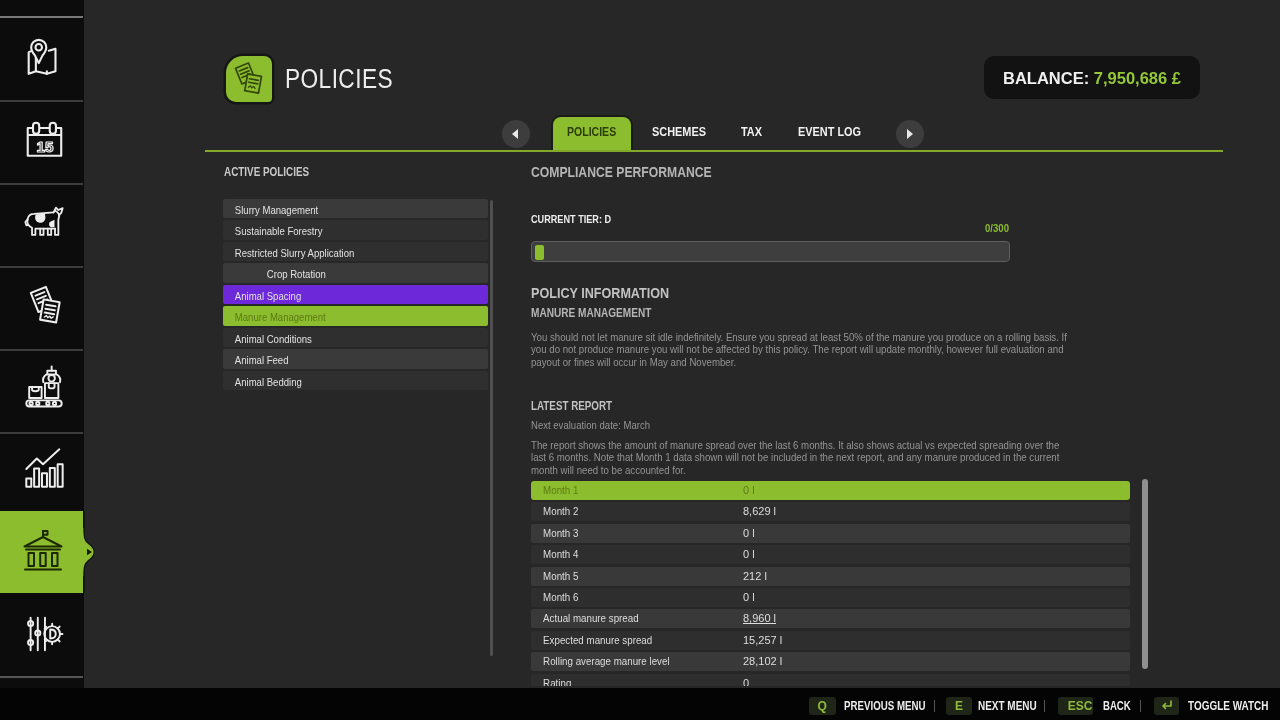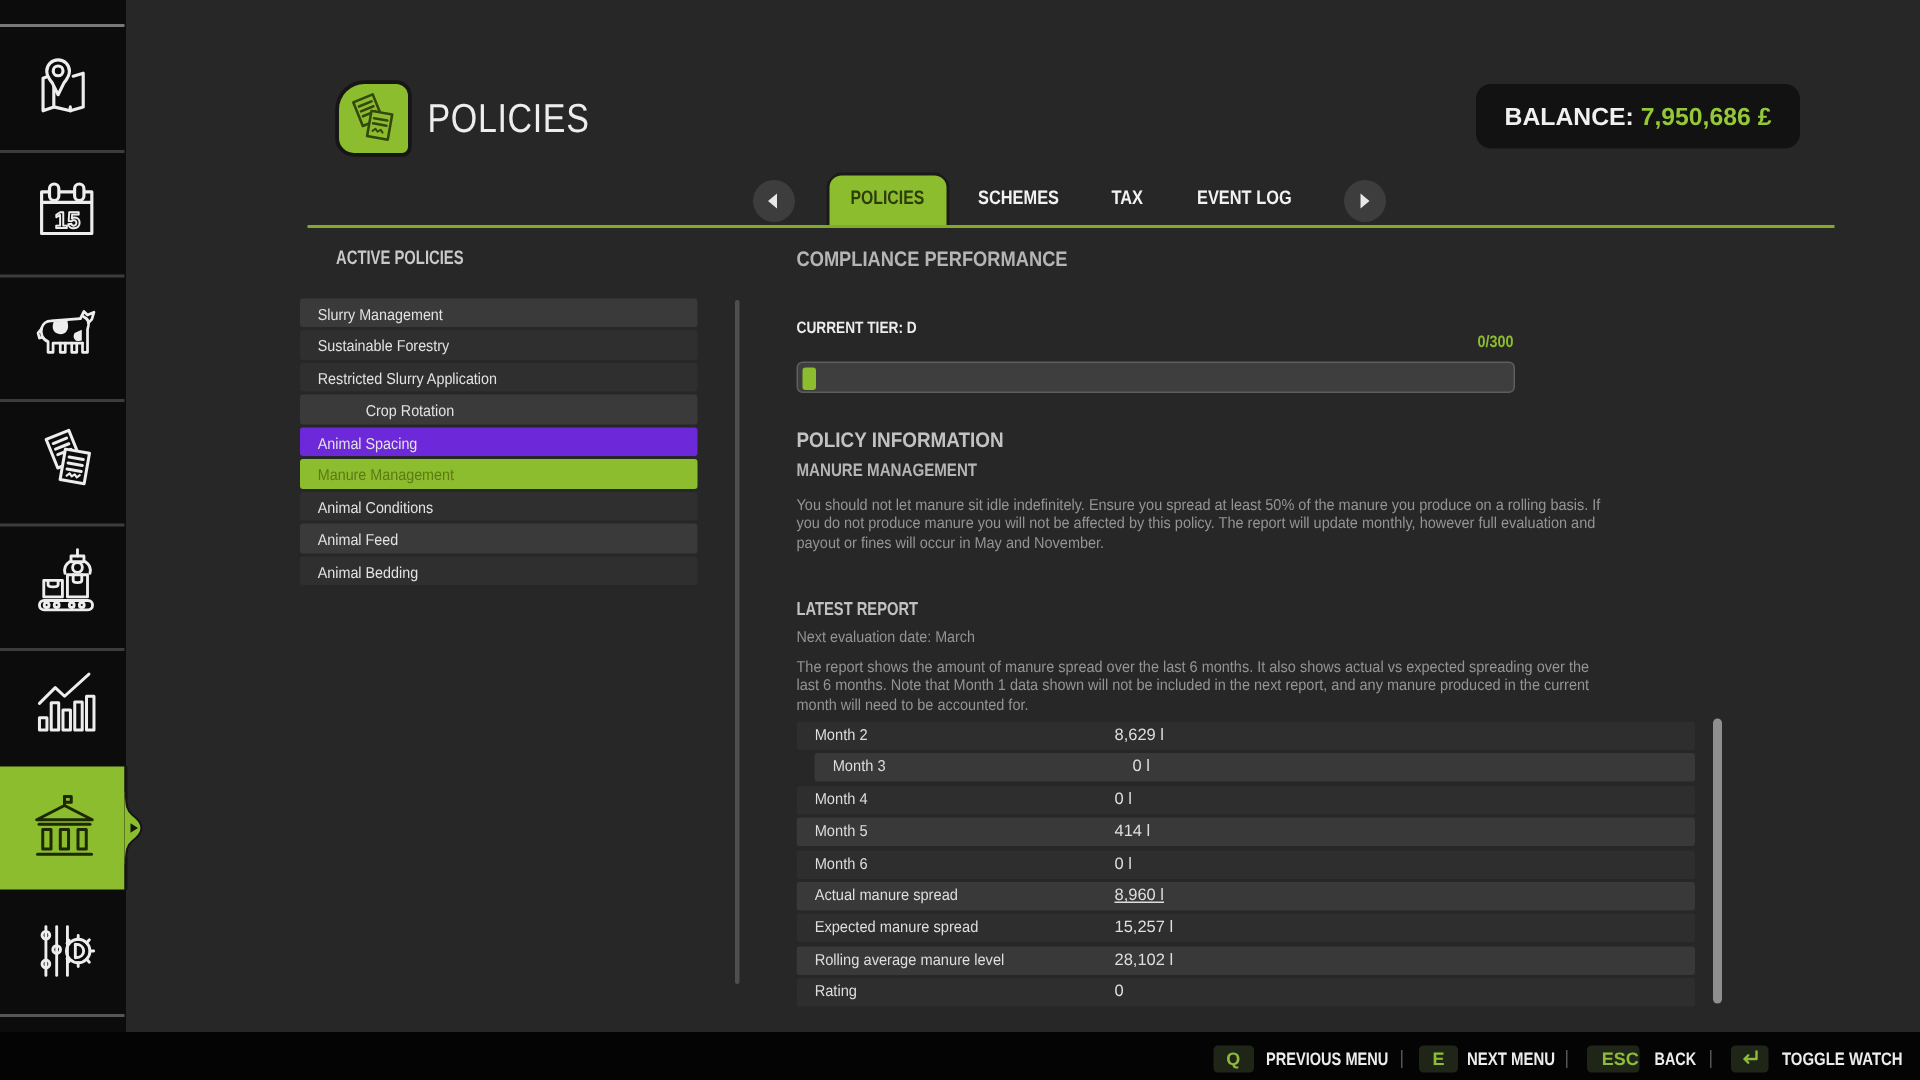--- a/index.html
+++ b/index.html
@@ -151,21 +151,21 @@
 
 <div class="abs" style="left:553px;top:117px;width:78px;height:35px;background:#8cbd2e;border-radius:8px 8px 0 0;box-shadow:-2px 0 0 #1a1a1a, 2px 0 0 #1a1a1a, 0 -2px 0 #1a1a1a;"></div>
 <div class="lbl b" style="left:567px;top:124.9px;font-size:13px;line-height:13px;color:#2c3d07;transform:scaleX(0.81);">POLICIES</div>
 <div class="lbl b" style="left:652.3px;top:124.9px;font-size:13px;line-height:13px;color:#f2f2f2;transform:scaleX(0.84);">SCHEMES</div>
 <div class="lbl b" style="left:741.3px;top:124.9px;font-size:13px;line-height:13px;color:#f2f2f2;transform:scaleX(0.84);">TAX</div>
 <div class="lbl b" style="left:798.3px;top:124.9px;font-size:13px;line-height:13px;color:#f2f2f2;transform:scaleX(0.84);">EVENT LOG</div>
 
 <div class="abs" style="left:205px;top:150px;width:1018px;height:2px;background:#83a928;"></div>
 
 <div class="lbl b" style="left:223.6px;top:165.3px;font-size:13px;line-height:13px;color:#c9c9c9;transform:scaleX(0.76);">ACTIVE POLICIES</div>
-<div class="abs" id="list" style="left:200px;top:199px;width:265px;">
+<div class="abs" id="list" style="left:223px;top:199px;width:265px;">
     <div style="height:19.2px;line-height:19.2px;margin-bottom:2.3px;border-radius:2px;background:#3a3a3a;"><span style="display:inline-block;color:#e2e2e2;font-size:10.5px;padding-left:13px;transform:scaleX(0.91);transform-origin:left center;white-space:nowrap;">Slurry Management</span></div>
     <div style="height:19.2px;line-height:19.2px;margin-bottom:2.3px;border-radius:2px;background:#2f2f2f;"><span style="display:inline-block;color:#e2e2e2;font-size:10.5px;padding-left:13px;transform:scaleX(0.91);transform-origin:left center;white-space:nowrap;">Sustainable Forestry</span></div>
     <div style="height:19.2px;line-height:19.2px;margin-bottom:2.3px;border-radius:2px;background:#2f2f2f;"><span style="display:inline-block;color:#e2e2e2;font-size:10.5px;padding-left:13px;transform:scaleX(0.91);transform-origin:left center;white-space:nowrap;">Restricted Slurry Application</span></div>
     <div style="height:19.2px;line-height:19.2px;margin-bottom:2.3px;border-radius:2px;background:#3a3a3a;padding-left:32px;"><span style="display:inline-block;color:#e2e2e2;font-size:10.5px;padding-left:13px;transform:scaleX(0.91);transform-origin:left center;white-space:nowrap;">Crop Rotation</span></div>
     <div style="height:19.2px;line-height:19.2px;margin-bottom:2.3px;border-radius:2px;background:#6d28d9;"><span style="display:inline-block;color:#e2e2e2;font-size:10.5px;padding-left:13px;transform:scaleX(0.91);transform-origin:left center;white-space:nowrap;">Animal Spacing</span></div>
     <div style="height:19.2px;line-height:19.2px;margin-bottom:2.3px;border-radius:2px;background:#8cbd2e;"><span style="display:inline-block;color:#5c7a14;font-size:10.5px;padding-left:13px;transform:scaleX(0.91);transform-origin:left center;white-space:nowrap;">Manure Management</span></div>
     <div style="height:19.2px;line-height:19.2px;margin-bottom:2.3px;border-radius:2px;background:#2f2f2f;"><span style="display:inline-block;color:#e2e2e2;font-size:10.5px;padding-left:13px;transform:scaleX(0.91);transform-origin:left center;white-space:nowrap;">Animal Conditions</span></div>
     <div style="height:19.2px;line-height:19.2px;margin-bottom:2.3px;border-radius:2px;background:#3a3a3a;"><span style="display:inline-block;color:#e2e2e2;font-size:10.5px;padding-left:13px;transform:scaleX(0.91);transform-origin:left center;white-space:nowrap;">Animal Feed</span></div>
     <div style="height:19.2px;line-height:19.2px;margin-bottom:2.3px;border-radius:2px;background:#2f2f2f;"><span style="display:inline-block;color:#e2e2e2;font-size:10.5px;padding-left:13px;transform:scaleX(0.91);transform-origin:left center;white-space:nowrap;">Animal Bedding</span></div>
   </div>
@@ -180,24 +180,25 @@
 
 <div class="lbl b" style="left:530.5px;top:286.1px;font-size:14px;line-height:14px;color:#c2c2c2;transform:scaleX(0.90);">POLICY INFORMATION</div>
 <div class="lbl b" style="left:530.5px;top:307px;font-size:12px;line-height:12px;color:#b5b5b5;transform:scaleX(0.84);">MANURE MANAGEMENT</div>
 <div class="lbl" style="left:530.5px;top:330.7px;font-size:10.5px;line-height:12.55px;color:#949494;transform:scaleX(0.92);">You should not let manure sit idle indefinitely. Ensure you spread at least 50% of the manure you produce on a rolling basis. If<br>you do not produce manure you will not be affected by this policy. The report will update monthly, however full evaluation and<br>payout or fines will occur in May and November.</div>
 
 <div class="lbl b" style="left:530.5px;top:400.2px;font-size:12.5px;line-height:12.5px;color:#c2c2c2;transform:scaleX(0.785);">LATEST REPORT</div>
 <div class="lbl" style="left:530.5px;top:418.8px;font-size:10.5px;line-height:12px;color:#949494;transform:scaleX(0.91);">Next evaluation date: March</div>
 <div class="lbl" style="left:530.5px;top:438.5px;font-size:10.5px;line-height:12.55px;color:#949494;transform:scaleX(0.92);">The report shows the amount of manure spread over the last 6 months. It also shows actual vs expected spreading over the<br>last 6 months. Note that Month 1 data shown will not be included in the next report, and any manure produced in the current<br>month will need to be accounted for.</div>
 
 <div class="abs" id="table" style="left:531px;top:481px;width:599px;height:205px;overflow:hidden;">
+    <div style="height:19.1px;line-height:19.1px;margin-bottom:2.3px;border-radius:2px;background:#8cbd2e;color:#5c7a14;font-size:10.5px;border-radius:3px;"><span style="display:inline-block;padding-left:13px;width:199px;transform:scaleX(0.93);transform-origin:left center;">Month 1</span><span style="display:inline-block;font-size:11px;">0 l</span></div>
     <div style="height:19.1px;line-height:19.1px;margin-bottom:2.3px;border-radius:2px;background:#2e2e2e;color:#dedede;font-size:10.5px;"><span style="display:inline-block;padding-left:13px;width:199px;transform:scaleX(0.93);transform-origin:left center;">Month 2</span><span style="display:inline-block;font-size:11px;">8,629 l</span></div>
-    <div style="height:19.1px;line-height:19.1px;margin-bottom:2.3px;border-radius:2px;background:#393939;color:#dedede;font-size:10.5px;margin-left:12px;"><span style="display:inline-block;padding-left:13px;width:199px;transform:scaleX(0.93);transform-origin:left center;">Month 3</span><span style="display:inline-block;font-size:11px;">0 l</span></div>
+    <div style="height:19.1px;line-height:19.1px;margin-bottom:2.3px;border-radius:2px;background:#393939;color:#dedede;font-size:10.5px;"><span style="display:inline-block;padding-left:13px;width:199px;transform:scaleX(0.93);transform-origin:left center;">Month 3</span><span style="display:inline-block;font-size:11px;">0 l</span></div>
     <div style="height:19.1px;line-height:19.1px;margin-bottom:2.3px;border-radius:2px;background:#2e2e2e;color:#dedede;font-size:10.5px;"><span style="display:inline-block;padding-left:13px;width:199px;transform:scaleX(0.93);transform-origin:left center;">Month 4</span><span style="display:inline-block;font-size:11px;">0 l</span></div>
-    <div style="height:19.1px;line-height:19.1px;margin-bottom:2.3px;border-radius:2px;background:#393939;color:#dedede;font-size:10.5px;"><span style="display:inline-block;padding-left:13px;width:199px;transform:scaleX(0.93);transform-origin:left center;">Month 5</span><span style="display:inline-block;font-size:11px;">414 l</span></div>
+    <div style="height:19.1px;line-height:19.1px;margin-bottom:2.3px;border-radius:2px;background:#393939;color:#dedede;font-size:10.5px;"><span style="display:inline-block;padding-left:13px;width:199px;transform:scaleX(0.93);transform-origin:left center;">Month 5</span><span style="display:inline-block;font-size:11px;">212 l</span></div>
     <div style="height:19.1px;line-height:19.1px;margin-bottom:2.3px;border-radius:2px;background:#2e2e2e;color:#dedede;font-size:10.5px;"><span style="display:inline-block;padding-left:13px;width:199px;transform:scaleX(0.93);transform-origin:left center;">Month 6</span><span style="display:inline-block;font-size:11px;">0 l</span></div>
     <div style="height:19.1px;line-height:19.1px;margin-bottom:2.3px;border-radius:2px;background:#393939;color:#dedede;font-size:10.5px;"><span style="display:inline-block;padding-left:13px;width:199px;transform:scaleX(0.93);transform-origin:left center;">Actual manure spread</span><span style="display:inline-block;font-size:11px;text-decoration:underline;">8,960 l</span></div>
     <div style="height:19.1px;line-height:19.1px;margin-bottom:2.3px;border-radius:2px;background:#2e2e2e;color:#dedede;font-size:10.5px;"><span style="display:inline-block;padding-left:13px;width:199px;transform:scaleX(0.93);transform-origin:left center;">Expected manure spread</span><span style="display:inline-block;font-size:11px;">15,257 l</span></div>
     <div style="height:19.1px;line-height:19.1px;margin-bottom:2.3px;border-radius:2px;background:#393939;color:#dedede;font-size:10.5px;"><span style="display:inline-block;padding-left:13px;width:199px;transform:scaleX(0.93);transform-origin:left center;">Rolling average manure level</span><span style="display:inline-block;font-size:11px;">28,102 l</span></div>
     <div style="height:19.1px;line-height:19.1px;margin-bottom:2.3px;border-radius:2px;background:#2e2e2e;color:#dedede;font-size:10.5px;"><span style="display:inline-block;padding-left:13px;width:199px;transform:scaleX(0.93);transform-origin:left center;">Rating</span><span style="display:inline-block;font-size:11px;">0</span></div>
   </div>
 
 <div class="abs" style="left:1142px;top:479px;width:6px;height:190px;background:#8f8f8f;border-radius:3px;"></div>
 
 <div class="abs" style="left:0;top:688px;width:1280px;height:32px;background:#040404;"></div>

